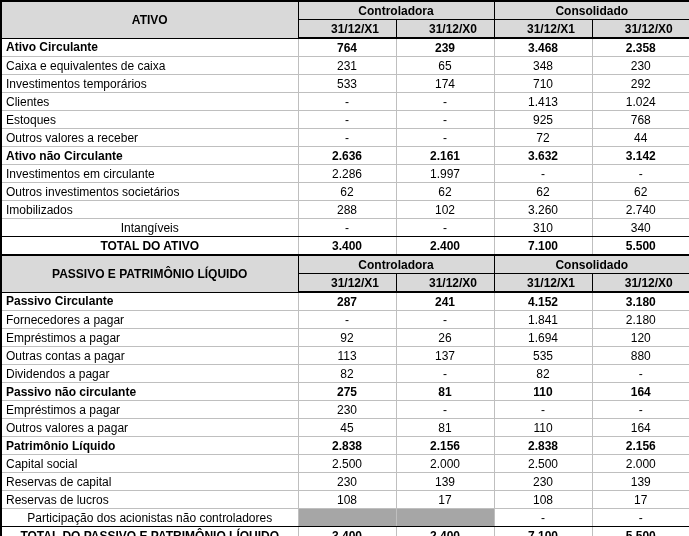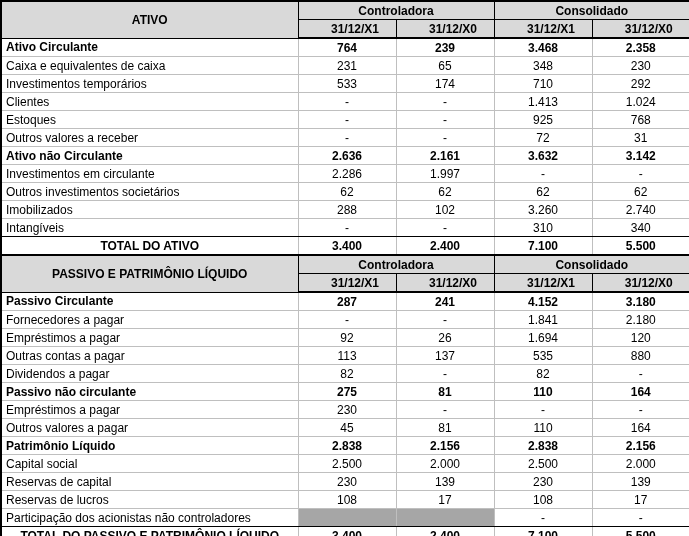--- a/index.html
+++ b/index.html
@@ -35,21 +35,21 @@
     border:1px solid var(--frame);
     font-weight:bold;text-align:center;
   }
   td.hdr-title{border-bottom:2px solid var(--frame);}
   tr.header-bottom td{border-bottom:2px solid var(--frame);padding-left:20px;}
   tr.section-start td{border-top:2px solid var(--frame);}
   td.label{text-align:left;}
   td.num{text-align:center;padding:0 2px;}
   tr.bold td{font-weight:bold;}
   tr.total td{border-top:1px solid var(--frame);font-weight:bold;text-align:center;}
-  tr.before-total td{border-bottom:1px solid var(--frame);}
+  tr.before-total td{border-bottom:1px solid var(--frame);text-align:center;}
   td.blocked{background:var(--blocked-bg);}
 </style>
 </head>
 <body>
 
 <div class="sheet">
   <table>
     <colgroup>
       <col class="c-label">
       <col class="c-num">
@@ -102,21 +102,21 @@
           <td class="num">-</td>
           <td class="num">-</td>
           <td class="num">925</td>
           <td class="num">768</td>
         </tr>
         <tr class="data-row">
           <td class="label">Outros valores a receber</td>
           <td class="num">-</td>
           <td class="num">-</td>
           <td class="num">72</td>
-          <td class="num">31</td>
+          <td class="num">44</td>
         </tr>
         <tr class="data-row bold">
           <td class="label">Ativo não Circulante</td>
           <td class="num">2.636</td>
           <td class="num">2.161</td>
           <td class="num">3.632</td>
           <td class="num">3.142</td>
         </tr>
         <tr class="data-row">
           <td class="label">Investimentos em circulante</td>

